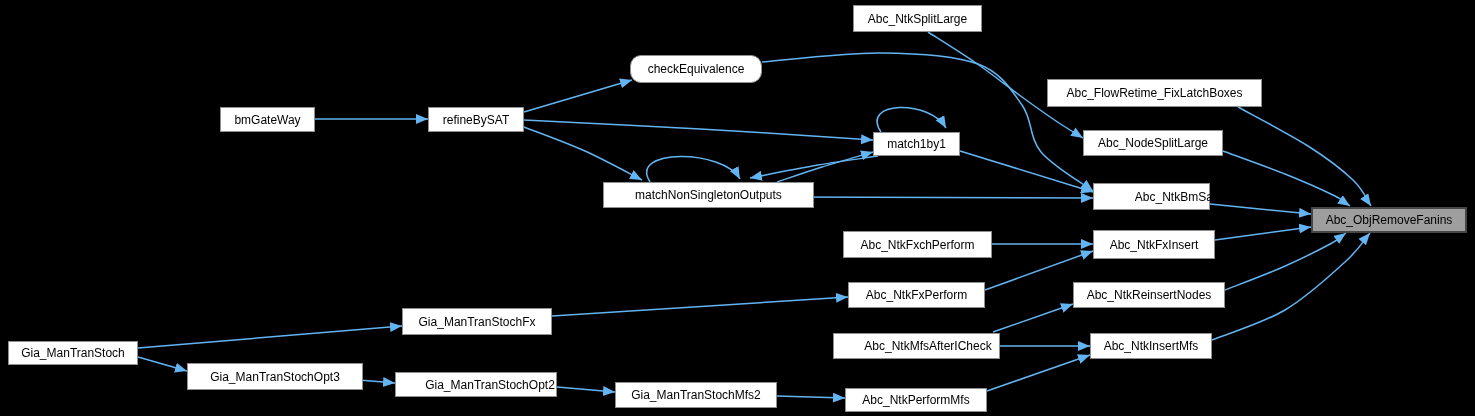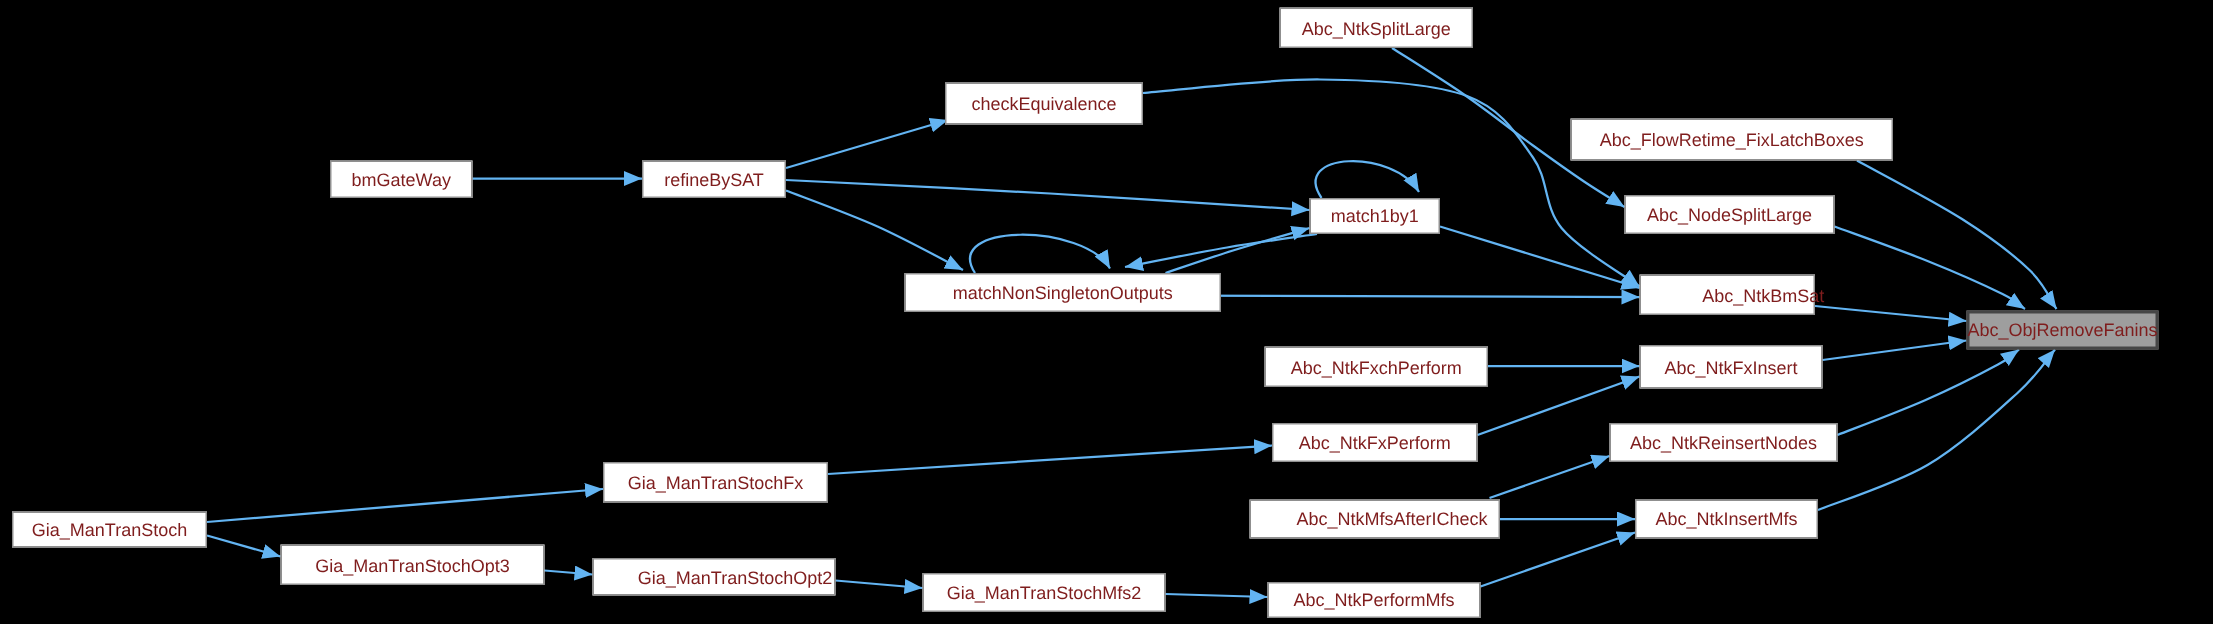--- a/index.html
+++ b/index.html
@@ -19,21 +19,21 @@
     position: absolute;
     left: 0; top: 0;
     width: 1475px;
     height: 416px;
   }
   .node {
     position: absolute;
     box-sizing: border-box;
     background: #ffffff;
     border: 1px solid #8f8f8f;
-    color: #7f1d1d;
+    color: #000000;
     font-size: 12px;
     line-height: 1;
     display: flex;
     align-items: center;
     justify-content: center;
     white-space: nowrap;
     cursor: pointer;
   }
   .node--current {
     background: #9e9e9e;
@@ -83,29 +83,29 @@
         <path d="M777,396 L845,398" class="edge" stroke="#63b4f2" marker-end="url(#arrowhead)"></path>
         <path d="M987,391 L1090,355" class="edge" stroke="#63b4f2" marker-end="url(#arrowhead)"></path>
         <path d="M1000,346 L1090,346" class="edge" stroke="#63b4f2" marker-end="url(#arrowhead)"></path>
         <path d="M993,332 L1073,304" class="edge" stroke="#63b4f2" marker-end="url(#arrowhead)"></path>
         <path d="M1225,290 C1234.6666666666667,286.1666666666667 1265.1666666666667,274.8333333333333 1283,267 C1300.8333333333333,259.1666666666667 1321.5,248.66666666666666 1332,243 C1342.5,237.33333333333334 1343.6666666666667,234.66666666666666 1346,233" class="edge" stroke="#63b4f2" marker-end="url(#arrowhead)"></path>
         <path d="M1212,340 C1224.1666666666667,335 1262.8333333333333,323 1285,310 C1307.1666666666667,297 1330.8333333333333,274.8333333333333 1345,262 C1359.1666666666667,249.16666666666666 1365.8333333333333,237.83333333333334 1370,233" class="edge" stroke="#63b4f2" marker-end="url(#arrowhead)"></path>
       </g>
   </svg>
   <div id="nodes">
       <div class="node" style="left: 853px; top: 5px; width: 129px; height: 27px;">Abc_NtkSplitLarge</div>
-      <div class="node" style="left: 630px; top: 55px; width: 132px; height: 28px;">checkEquivalence</div>
+      <div class="node" style="left: 630px; top: 55px; width: 132px; height: 28px; border-radius: 11px;">checkEquivalence</div>
       <div class="node" style="left: 1047px; top: 79px; width: 215px; height: 28px;">Abc_FlowRetime_FixLatchBoxes</div>
       <div class="node" style="left: 220px; top: 107px; width: 95px; height: 25px;">bmGateWay</div>
       <div class="node" style="left: 428px; top: 107px; width: 96px; height: 25px;">refineBySAT</div>
       <div class="node" style="left: 873px; top: 132px; width: 87px; height: 24px;">match1by1</div>
       <div class="node" style="left: 1083px; top: 130px; width: 140px; height: 26px;">Abc_NodeSplitLarge</div>
       <div class="node" style="left: 603px; top: 182px; width: 211px; height: 26px;">matchNonSingletonOutputs</div>
       <div class="node" style="left: 1093px; top: 183px; width: 117px; height: 27px; padding-left: 48px;">Abc_NtkBmSat</div>
-      <div class="node node--current" style="left: 1311px; top: 207px; width: 128px; height: 26px;">Abc_ObjRemoveFanins</div>
+      <div class="node node--current" style="left: 1311px; top: 207px; width: 156px; height: 26px;">Abc_ObjRemoveFanins</div>
       <div class="node" style="left: 843px; top: 231px; width: 149px; height: 27px;">Abc_NtkFxchPerform</div>
       <div class="node" style="left: 1093px; top: 230px; width: 122px; height: 29px;">Abc_NtkFxInsert</div>
       <div class="node" style="left: 848px; top: 282px; width: 137px; height: 26px;">Abc_NtkFxPerform</div>
       <div class="node" style="left: 1073px; top: 282px; width: 152px; height: 26px;">Abc_NtkReinsertNodes</div>
       <div class="node" style="left: 402px; top: 308px; width: 150px; height: 27px;">Gia_ManTranStochFx</div>
       <div class="node" style="left: 833px; top: 333px; width: 167px; height: 26px; padding-left: 23px;">Abc_NtkMfsAfterICheck</div>
       <div class="node" style="left: 1090px; top: 333px; width: 122px; height: 26px;">Abc_NtkInsertMfs</div>
       <div class="node" style="left: 8px; top: 341px; width: 130px; height: 24px;">Gia_ManTranStoch</div>
       <div class="node" style="left: 187px; top: 363px; width: 176px; height: 27px;">Gia_ManTranStochOpt3</div>
       <div class="node" style="left: 395px; top: 372px; width: 162px; height: 25px; padding-left: 28px;">Gia_ManTranStochOpt2</div>

